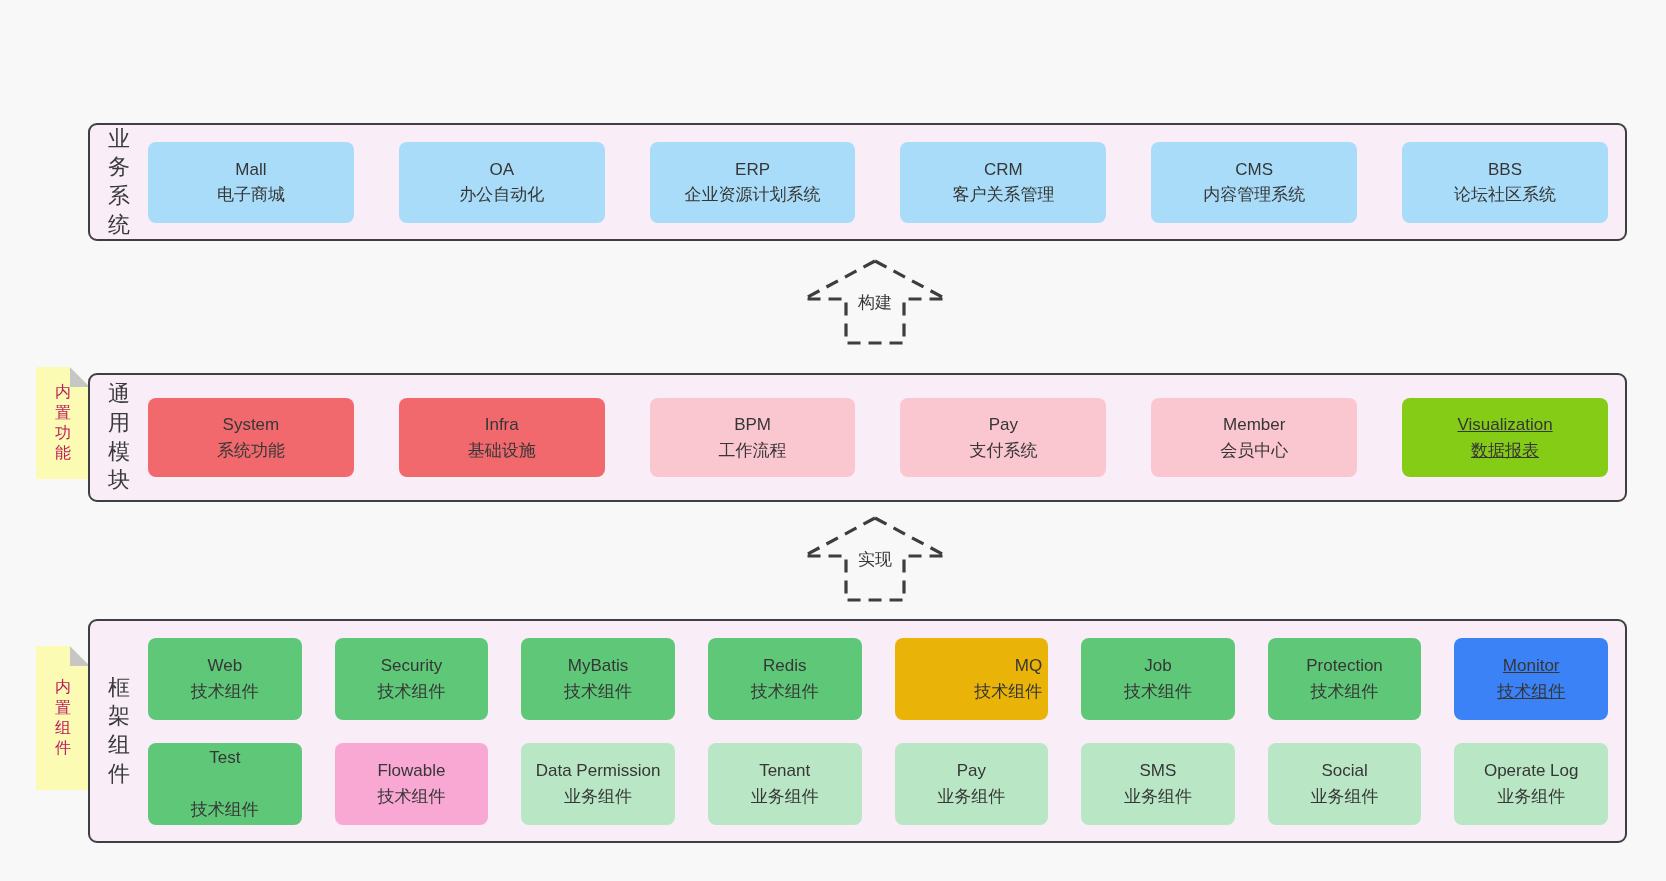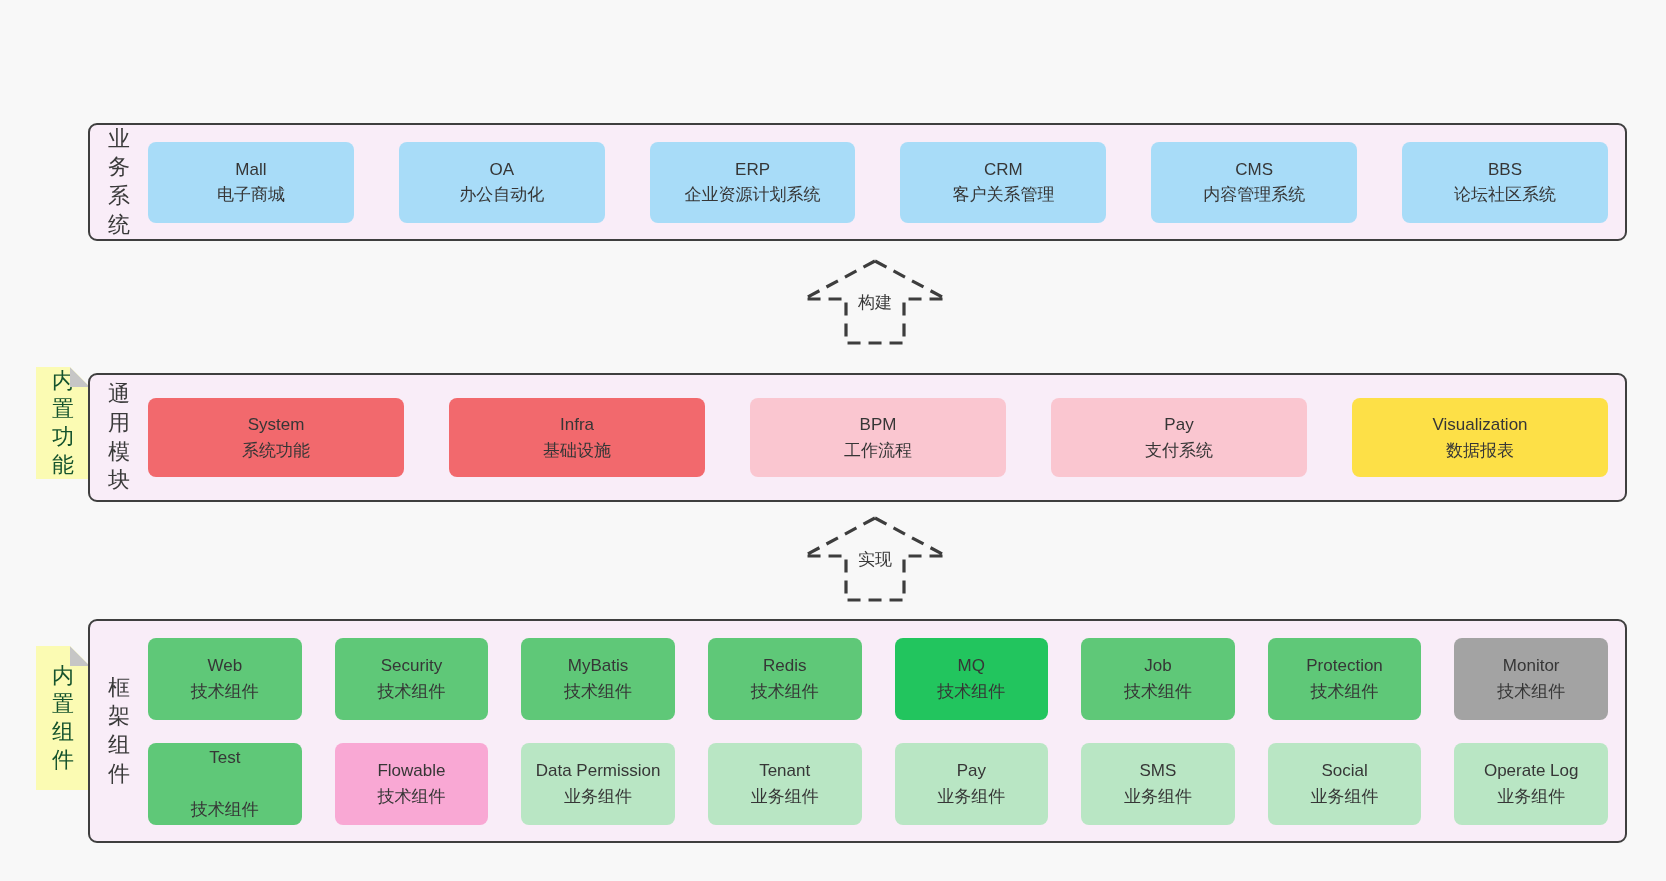--- a/index.html
+++ b/index.html
@@ -63,22 +63,22 @@
     display:flex; justify-content:center; align-items:center;
   }
   #note-modules   { top:367px; height:112px; }
   #note-framework { top:646px; height:144px; }
   .note-fold {
     position:absolute; top:0; right:0; width:20px; height:20px;
     background:#c6c6c6;
     clip-path:polygon(0 0, 100% 100%, 0 100%);
   }
   .note-text {
-    width:22px; font-size:22px; line-height:1.28;
-    word-break:break-all; color:#14532d;
+    width:22px; font-size:16px; line-height:1.28;
+    text-align:center; word-break:break-all; color:#be185d;
   }
 
   
   .arrow { position:absolute; left:800px; width:150px; height:88px; z-index:0; }
   #arrow-build     { top:258px;text-align:center; }
   #arrow-implement { top:515px; }
   .arrow svg { display:block; width:150px; height:88px; }
   .arrow polygon {
     fill:none; stroke:#3d3d3d; stroke-width:3.2;
     stroke-dasharray:13 8;
@@ -158,21 +158,25 @@
           <div>基础设施</div>
         </div>
         <div class="box" style="background: rgb(250, 198, 208);">
           <div>BPM</div>
           <div>工作流程</div>
         </div>
         <div class="box" style="background: rgb(250, 198, 208);">
           <div>Pay</div>
           <div>支付系统</div>
         </div>
-        <div class="box" style="background: #fde047;">
+        <div class="box" style="background: rgb(250, 198, 208);">
+          <div>Member</div>
+          <div>会员中心</div>
+        </div>
+        <div class="box" style="background: #84cc16; text-decoration: underline;">
           <div>Visualization</div>
           <div>数据报表</div>
         </div>
       </div>
   </div>
 
   <div class="layer" id="layer-framework">
     <div class="v-label">框架组件</div>
     <div class="grid">
         <div class="box" style="background: rgb(95, 200, 120);">
@@ -184,33 +188,33 @@
           <div>技术组件</div>
         </div>
         <div class="box" style="background: rgb(95, 200, 120);">
           <div>MyBatis</div>
           <div>技术组件</div>
         </div>
         <div class="box" style="background: rgb(95, 200, 120);">
           <div>Redis</div>
           <div>技术组件</div>
         </div>
-        <div class="box" style="background: #22c55e;">
+        <div class="box" style="background: #eab308; align-items: flex-end;">
           <div>MQ</div>
           <div>技术组件</div>
         </div>
         <div class="box" style="background: rgb(95, 200, 120);">
           <div>Job</div>
           <div>技术组件</div>
         </div>
         <div class="box" style="background: rgb(95, 200, 120);">
           <div>Protection</div>
           <div>技术组件</div>
         </div>
-        <div class="box" style="background: #a3a3a3;">
+        <div class="box" style="background: #3b82f6; text-decoration: underline;">
           <div>Monitor</div>
           <div>技术组件</div>
         </div>
         <div class="box" style="background: rgb(95, 200, 120); gap: 26px;">
           <div>Test</div>
           <div>技术组件</div>
         </div>
         <div class="box" style="background: #f9a8d4;">
           <div>Flowable</div>
           <div>技术组件</div>

